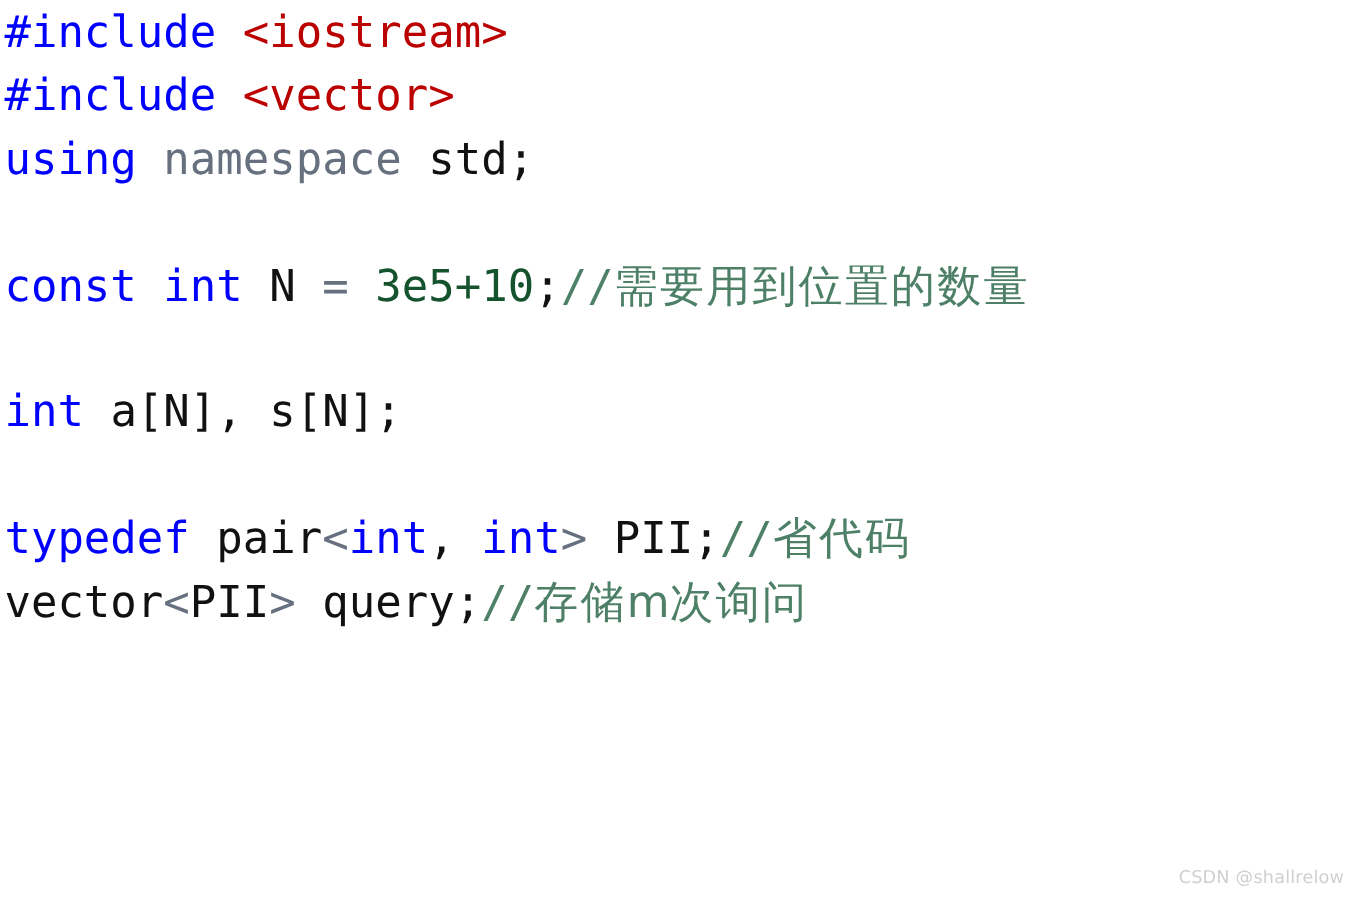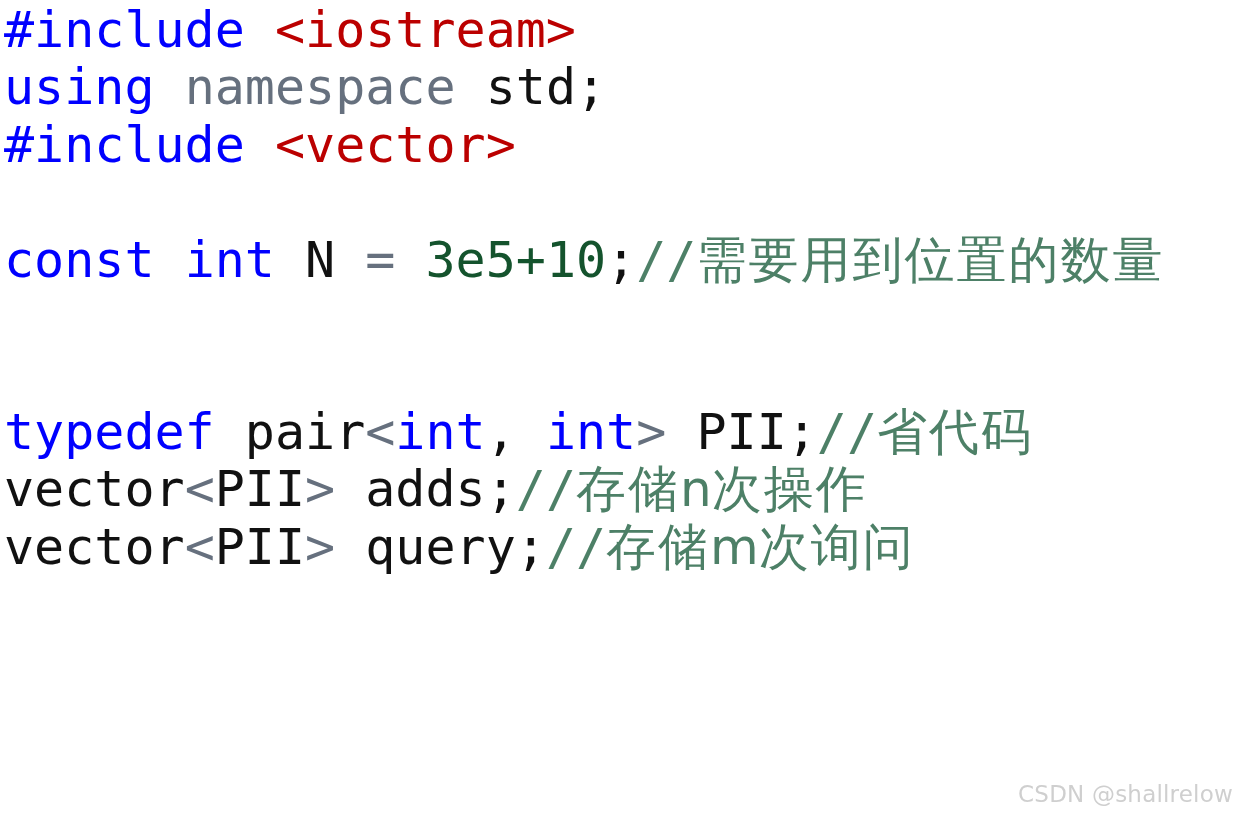--- a/index.html
+++ b/index.html
@@ -18,21 +18,21 @@
   #code-block {
     position: absolute;
     left: 4px;
     top: 2px;
     width: 1239px;
   }
 
   .code-line {
     height: 57.4px;
     line-height: 57.4px;
-    font-size: 50px;
+    font-size: 40px;
     white-space: pre;
     font-family: "DejaVu Sans Mono", "Liberation Mono", monospace;
     letter-spacing: 0px;
   }
 
   .code-line.blank {
     height: 57.4px;
   }
 
   
@@ -49,38 +49,38 @@
     font-family: Liberation Serif, serif;
     letter-spacing: 2px;
   }
   .cjk-latin {
     font-family: "DejaVu Sans", "Liberation Sans", sans-serif;
     letter-spacing: 0px;
   }
 
   #watermark {
     position: absolute;
-    right: 10px;
+    right: 21px;
     bottom: 12px;
     font-family: "DejaVu Sans", "Liberation Sans", sans-serif;
-    font-size: 23px;
+    font-size: 16px;
     color: #cfcfcf;
     white-space: pre;
     letter-spacing: 0.2px;
   }
 </style>
 </head>
 <body>
 
 <div id="code-block">
     <div class="code-line"><span class="tok-kw">#include</span><span class="tok-plain"> </span><span class="tok-str">&lt;iostream&gt;</span></div>
+    <div class="code-line"><span class="tok-kw">#include</span><span class="tok-plain"> </span><span class="tok-str">&lt;vector&gt;</span></div>
     <div class="code-line"><span class="tok-kw">using</span><span class="tok-plain"> </span><span class="tok-dim">namespace</span><span class="tok-plain"> </span><span class="tok-plain">std;</span></div>
-    <div class="code-line"><span class="tok-kw">#include</span><span class="tok-plain"> </span><span class="tok-str">&lt;vector&gt;</span></div>
     <div class="code-line blank"></div>
     <div class="code-line"><span class="tok-kw">const</span><span class="tok-plain"> </span><span class="tok-kw">int</span><span class="tok-plain"> </span><span class="tok-plain">N</span><span class="tok-plain"> </span><span class="tok-punct">=</span><span class="tok-plain"> </span><span class="tok-num">3e5+10</span><span class="tok-plain">;</span><span class="tok-comment">//</span><span class="tok-comment cjk">需要用到位置的数量</span></div>
     <div class="code-line blank"></div>
+    <div class="code-line"><span class="tok-kw">int</span><span class="tok-plain"> </span><span class="tok-plain">a[N], s[N];</span></div>
     <div class="code-line blank"></div>
     <div class="code-line"><span class="tok-kw">typedef</span><span class="tok-plain"> </span><span class="tok-plain">pair</span><span class="tok-punct">&lt;</span><span class="tok-kw">int</span><span class="tok-plain">,</span><span class="tok-plain"> </span><span class="tok-kw">int</span><span class="tok-punct">&gt;</span><span class="tok-plain"> </span><span class="tok-plain">PII;</span><span class="tok-comment">//</span><span class="tok-comment cjk">省代码</span></div>
-    <div class="code-line"><span class="tok-plain">vector</span><span class="tok-punct">&lt;</span><span class="tok-plain">PII</span><span class="tok-punct">&gt;</span><span class="tok-plain"> </span><span class="tok-plain">adds;</span><span class="tok-comment">//</span><span class="tok-comment cjk">存储</span><span class="tok-comment cjk-latin">n</span><span class="tok-comment cjk">次操作</span></div>
     <div class="code-line"><span class="tok-plain">vector</span><span class="tok-punct">&lt;</span><span class="tok-plain">PII</span><span class="tok-punct">&gt;</span><span class="tok-plain"> </span><span class="tok-plain">query;</span><span class="tok-comment">//</span><span class="tok-comment cjk">存储</span><span class="tok-comment cjk-latin">m</span><span class="tok-comment cjk">次询问</span></div>
   </div>
 
 <div id="watermark">CSDN @shallrelow</div>
 
 </body></html>

